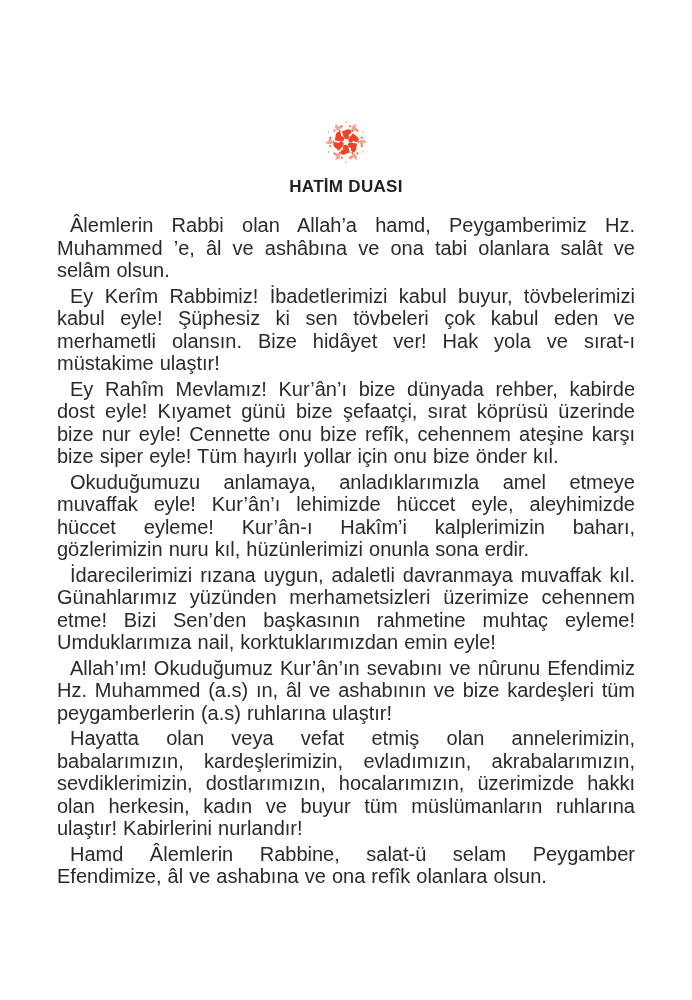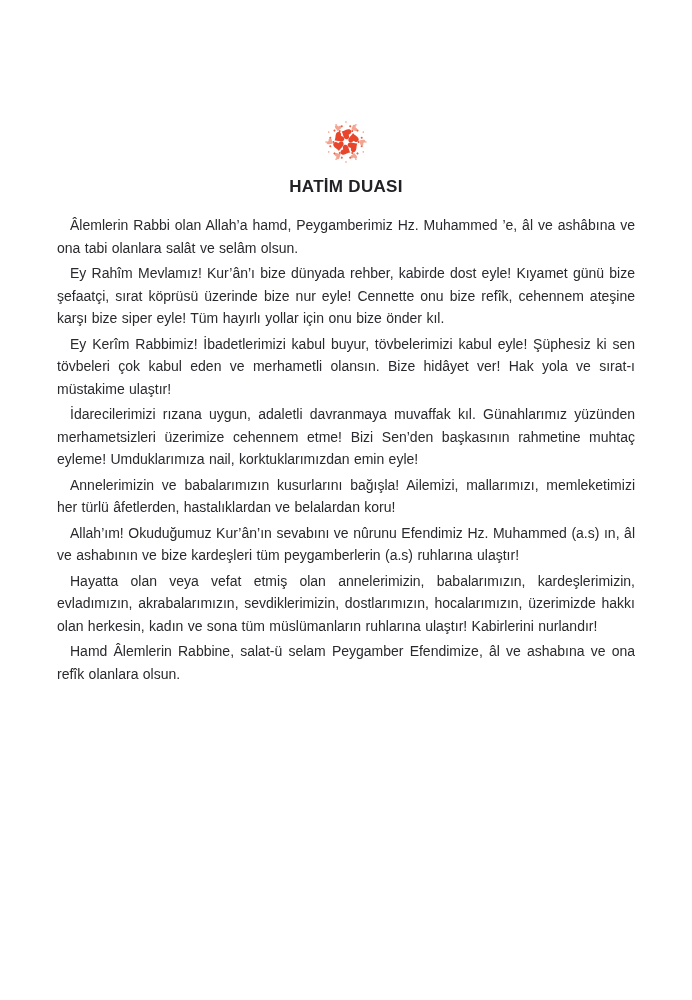--- a/index.html
+++ b/index.html
@@ -23,21 +23,21 @@
   .page-title {
     font-size: 17px;
     line-height: 20px;
     font-weight: 700;
     text-align: center;
     letter-spacing: 0.3px;
     color: #222226;
     margin: 0 0 17px 0;
   }
   .prayer-text p {
-    font-size: 14px;
+    font-size: 20px;
     line-height: 22.5px;
     text-align: justify;
     text-indent: 13px;
     margin: 0 0 3px 0;
     word-spacing: 0.5px;
   }
 </style>
 </head>
 <body>
 
@@ -189,22 +189,22 @@
             <circle cx="32" cy="7.5" r="0.9"></circle>
           </g>
       </g>
     </svg>
   </div>
 
   <h1 class="page-title">HATİM DUASI</h1>
 
   <section class="prayer-text">
     <p>Âlemlerin Rabbi olan Allah’a hamd, Peygamberimiz Hz. Muhammed ’e, âl ve ashâbına ve ona tabi olanlara salât ve selâm olsun.</p>
+    <p>Ey Kerîm Rabbimiz! İbadetlerimizi kabul buyur, tövbelerimizi kabul eyle! Şüphesiz ki sen tövbeleri çok kabul eden ve merhametli olansın. Bize hidâyet ver! Hak yola ve sırat-ı müstakime ulaştır!</p>
     <p>Ey Rahîm Mevlamız! Kur’ân’ı bize dünyada rehber, kabirde dost eyle! Kıyamet günü bize şefaatçi, sırat köprüsü üzerinde bize nur eyle! Cennette onu bize refîk, cehennem ateşine karşı bize siper eyle! Tüm hayırlı yollar için onu bize önder kıl.</p>
-    <p>Ey Kerîm Rabbimiz! İbadetlerimizi kabul buyur, tövbelerimizi kabul eyle! Şüphesiz ki sen tövbeleri çok kabul eden ve merhametli olansın. Bize hidâyet ver! Hak yola ve sırat-ı müstakime ulaştır!</p>
+    <p>Okuduğumuzu anlamaya, anladıklarımızla amel etmeye muvaffak eyle! Kur’ân’ı lehimizde hüccet eyle, aleyhimizde hüccet eyleme! Kur’ân-ı Hakîm’i kalplerimizin baharı, gözlerimizin nuru kıl, hüzünlerimizi onunla sona erdir.</p>
     <p>İdarecilerimizi rızana uygun, adaletli davranmaya muvaffak kıl. Günahlarımız yüzünden merhametsizleri üzerimize cehennem etme! Bizi Sen’den başkasının rahmetine muhtaç eyleme! Umduklarımıza nail, korktuklarımızdan emin eyle!</p>
-    <p>Annelerimizin ve babalarımızın kusurlarını bağışla! Ailemizi, mallarımızı, memleketimizi her türlü âfetlerden, hastalıklardan ve belalardan koru!</p>
     <p>Allah’ım! Okuduğumuz Kur’ân’ın sevabını ve nûrunu Efendimiz Hz. Muhammed (a.s) ın, âl ve ashabının ve bize kardeşleri tüm peygamberlerin (a.s) ruhlarına ulaştır!</p>
-    <p>Hayatta olan veya vefat etmiş olan annelerimizin, babalarımızın, kardeşlerimizin, evladımızın, akrabalarımızın, sevdiklerimizin, dostlarımızın, hocalarımızın, üzerimizde hakkı olan herkesin, kadın ve sona tüm müslümanların ruhlarına ulaştır! Kabirlerini nurlandır!</p>
+    <p>Hayatta olan veya vefat etmiş olan annelerimizin, babalarımızın, kardeşlerimizin, evladımızın, akrabalarımızın, sevdiklerimizin, dostlarımızın, hocalarımızın, üzerimizde hakkı olan herkesin, kadın ve buyur tüm müslümanların ruhlarına ulaştır! Kabirlerini nurlandır!</p>
     <p>Hamd Âlemlerin Rabbine, salat-ü selam Peygamber Efendimize, âl ve ashabına ve ona refîk olanlara olsun.</p>
   </section>
 
 </div>
 
 </body></html>

